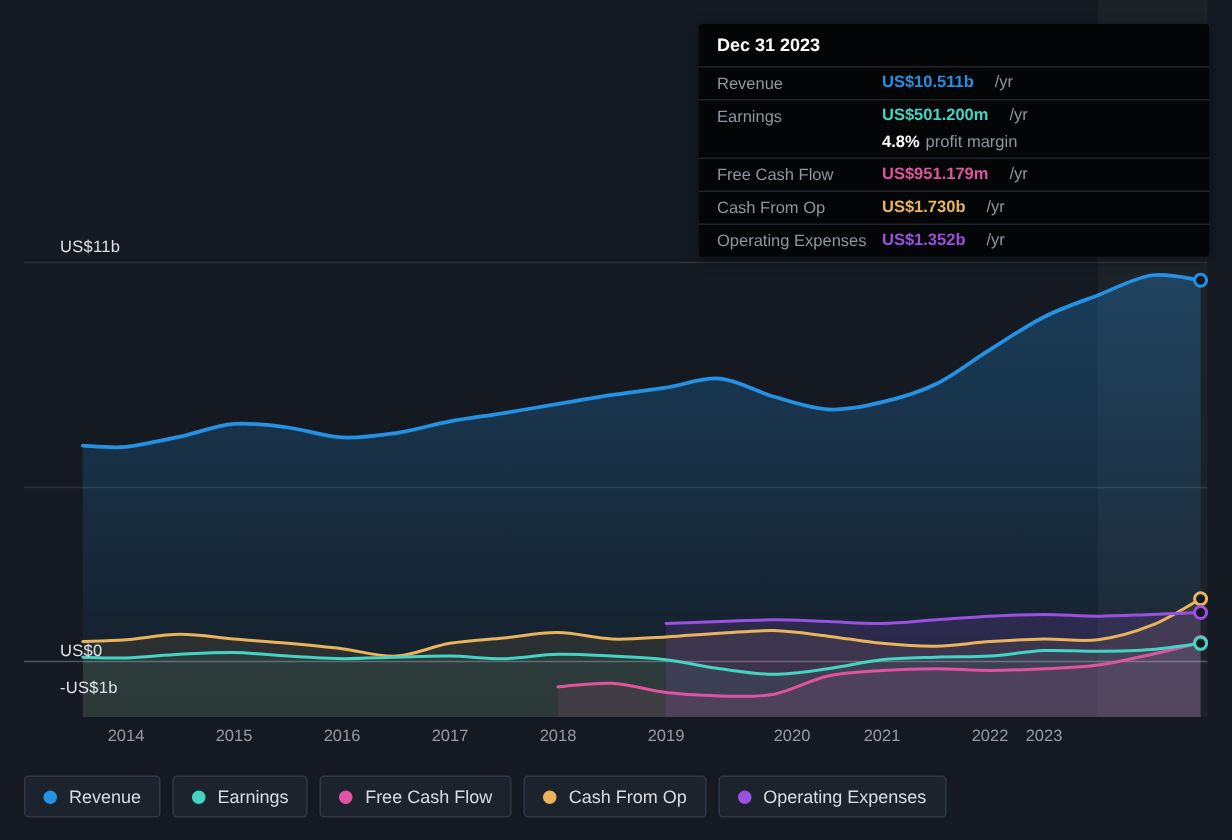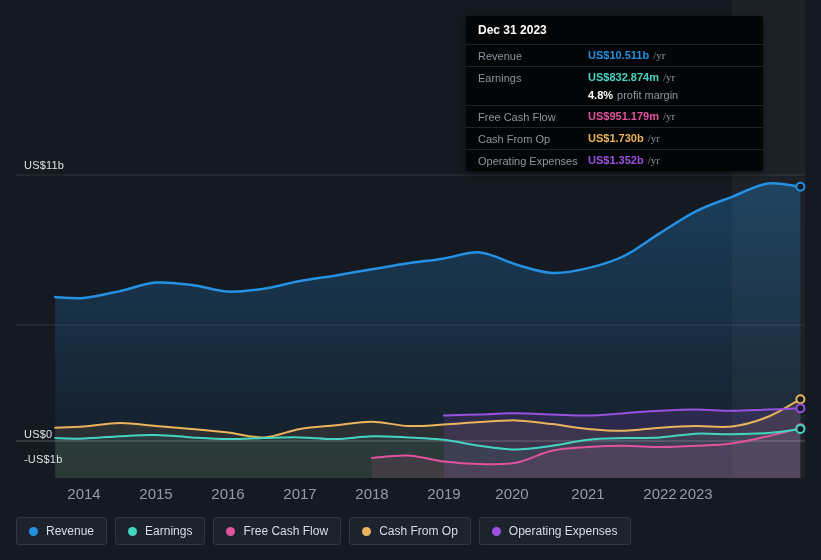--- a/index.html
+++ b/index.html
@@ -1,29 +1,29 @@
 <!DOCTYPE html>
 <html><head>
 <meta charset="utf-8">
 <style>
   html,body{margin:0;padding:0;background:#151a22;}
   .stage{position:relative;width:821px;height:560px;background:#151a22;overflow:hidden;
          font-family:"Liberation Sans","DejaVu Sans",sans-serif;}
   svg.chart{position:absolute;left:0;top:0;}
-  .ylab{position:absolute;left:24px;font-size:11px;color:#dde2e8;letter-spacing:.2px;text-align:center;}
-  .xlab{position:absolute;top:485px;font-size:15px;color:#929ca7;transform:translateX(-50%);}
+  .ylab{position:absolute;left:40px;font-size:11px;color:#dde2e8;letter-spacing:.2px;text-align:center;}
+  .xlab{position:absolute;top:485px;font-size:11px;color:#929ca7;transform:translateX(-50%);}
   
-  .tooltip{position:absolute;left:466px;top:16px;width:297px;background:#040506;border-radius:2px;
+  .tooltip{position:absolute;left:466px;top:16px;width:340px;background:#040506;border-radius:2px;
            box-shadow:0 2px 8px rgba(0,0,0,.5);z-index:5;}
   .thead{padding:7px 12px;font-size:12px;font-weight:bold;color:#ffffff;border-bottom:1px solid #20242a;}
   .trow{display:flex;align-items:flex-start;padding:4px 12px;border-bottom:1px solid #20242a;font-size:11px;}
   .trow:last-child{border-bottom:none;}
   .tlabel{flex:0 0 110px;color:#8d96a1;padding-top:1px;}
   .tval b{font-weight:bold;}
-  .unit{color:#8d96a1;margin-left:4px;font-family:Liberation Serif, serif;}
+  .unit{color:#8d96a1;margin-left:14px;}
   .tsub{margin-top:6px;font-size:11px;color:#8d96a1;}
   .tsub b{color:#ffffff;font-weight:bold;margin-right:4px;}
   
   .legend{position:absolute;left:16px;top:517px;display:flex;gap:8px;}
   .legend-item{display:flex;align-items:center;gap:8px;height:26px;padding:0 12px;background:#1c232d;
                border:1px solid #2e3844;border-radius:3px;font-size:12px;color:#d7dde3;cursor:pointer;white-space:nowrap;}
   .dot{width:9px;height:9px;border-radius:50%;flex:none;}
 </style>
 </head>
 <body>
@@ -61,40 +61,40 @@
   <div class="ylab" style="top:159px">US$11b</div>
   <div class="ylab" style="top:428px">US$0</div>
   <div class="ylab" style="top:453px">-US$1b</div>
 
   <span class="xlab" style="left:84px">2014</span>
   <span class="xlab" style="left:156px">2015</span>
   <span class="xlab" style="left:228px">2016</span>
   <span class="xlab" style="left:300px">2017</span>
   <span class="xlab" style="left:372px">2018</span>
   <span class="xlab" style="left:444px">2019</span>
-  <span class="xlab" style="left:512px">2020</span>
+  <span class="xlab" style="left:528px">2020</span>
   <span class="xlab" style="left:588px">2021</span>
   <span class="xlab" style="left:660px">2022</span>
   <span class="xlab" style="left:696px">2023</span>
 
   <div class="tooltip">
     <div class="thead">Dec 31 2023</div>
 
     <div class="trow">
       <span class="tlabel">Revenue</span>
       <span class="tval">
         <b style="color: rgb(36, 145, 226); text-align: center;">US$10.511b</b><span class="unit">/yr</span>
       </span>
     </div>
 
     <div class="trow">
       <span class="tlabel">Earnings</span>
       <span class="tval">
         <span>
-          <b style="color: rgb(69, 212, 193);">US$832.874m</b><span class="unit">/yr</span>
+          <b style="color: rgb(69, 212, 193);">US$501.200m</b><span class="unit">/yr</span>
         </span>
         <div class="tsub">
           <b>4.8%</b><span>profit margin</span>
         </div>
       </span>
     </div>
 
     <div class="trow">
       <span class="tlabel">Free Cash Flow</span>
       <span class="tval">

